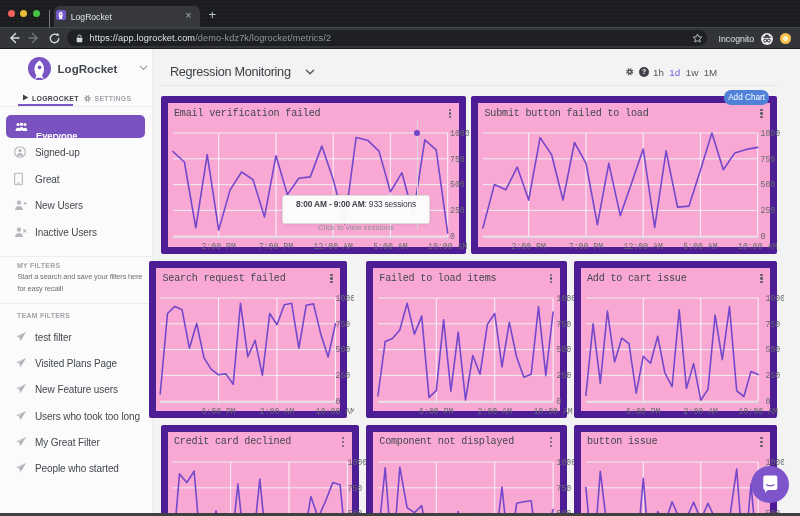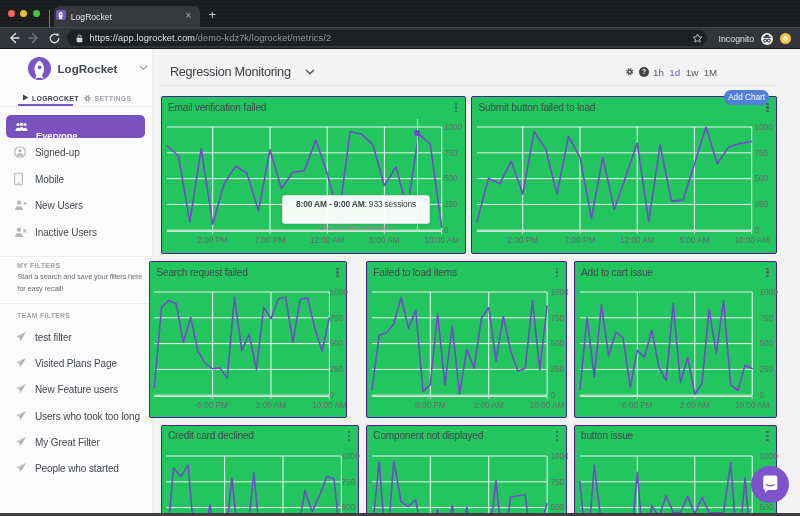--- a/index.html
+++ b/index.html
@@ -8,21 +8,21 @@
 
 #tabstrip { position:absolute; left:0; top:0; width:800px; height:28px; background-color:#1b1c1e; background-image:radial-gradient(circle,#2b2c30 0.62px,transparent 0.75px); background-size:4px 4px; }
 #tab { position:absolute; left:53.8px; top:6px; width:146px; height:22px; background:#36383c; border-radius:6px 6px 0 0; }
 #toolbar { position:absolute; left:0; top:28px; width:800px; height:20.5px; background:#33353a; border-bottom:1.2px solid #17181a; }
 #urlpill { position:absolute; left:67px; top:30px; width:640px; height:16px; background:#1f2024; border-radius:8px; }
 .light { position:absolute; top:10.3px; width:7px; height:7px; border-radius:50%; }
 
 #sidebar { position:absolute; left:0; top:48.5px; width:153px; height:464.5px; background:#fbfbfc; border-right:1px solid #ededef; }
 #main { position:absolute; left:153px; top:48.5px; width:647px; height:464.5px; background:#f3f3f4; }
 #bottomstrip { position:absolute; left:0; top:513px; width:800px; height:3px; background:#404043; z-index:40; }
-.card { position:absolute; background:#22c55e; border:1px solid #4c1d95; border-radius:2px; z-index:2; }
+.card { position:absolute; background:#f9a8d4; border:7px solid #4c1d95; border-radius:2px; z-index:2;font-family:Liberation Mono, monospace; }
 .ctitle { position:absolute; left:6.5px; top:4.8px; font-size:10.1px; color:#40464d; letter-spacing:-0.2px; }
 .kebab { position:absolute; top:5.5px; width:3px; }
 .kebab i { display:block; width:2.3px; height:2.3px; border-radius:50%; background:#565b61; margin:0 auto 1.5px; }
 .sitem { position:absolute; left:0; width:153px; height:20px; }
 .sitem .ic { position:absolute; left:14px; top:50%; transform:translateY(-50%); }
 .sitem .tx { position:absolute; left:35px; top:50%; transform:translateY(-50%); font-size:10px; color:#43494f; font-weight:400; letter-spacing:-0.1px; }
 .shead { position:absolute; left:17px; font-size:6.9px; color:#9fa3a8; letter-spacing:0.3px; font-weight:700; z-index:3 }
 .hr { position:absolute; left:0; width:153px; height:1px; background:#ececee; }
 </style></head><body>
 <div id="tabstrip"></div>
@@ -151,21 +151,21 @@
     </span>
     <span class="tx">Signed-up</span>
   </div>
 <div class="sitem" style="top:168.6px">
     <span class="ic">
       <svg width="9" height="13" viewBox="0 0 9 13">
         <rect x="0.6" y="0.6" width="7.8" height="11.8" rx="1.4" fill="none" stroke="#b3b6bb" stroke-width="1.1"></rect>
         <line x1="3" y1="10.6" x2="6" y2="10.6" stroke="#b3b6bb" stroke-width="1"></line>
       </svg>
     </span>
-    <span class="tx">Mobile</span>
+    <span class="tx">Great</span>
   </div>
 <div class="sitem" style="top:195.4px">
     <span class="ic">
       <svg width="13" height="11" viewBox="0 0 13 11">
         <g fill="#b3b6bb">
           <circle cx="5" cy="3.2" r="2.1"></circle>
           <path d="M1 10.4c.4-2.5 2-3.9 4-3.9s3.6 1.4 4 3.9z"></path>
           <rect x="9.6" y="3.4" width="3" height="1.2" rx="0.4"></rect>
           <rect x="10.5" y="2.5" width="1.2" height="3" rx="0.4"></rect>
         </g>

